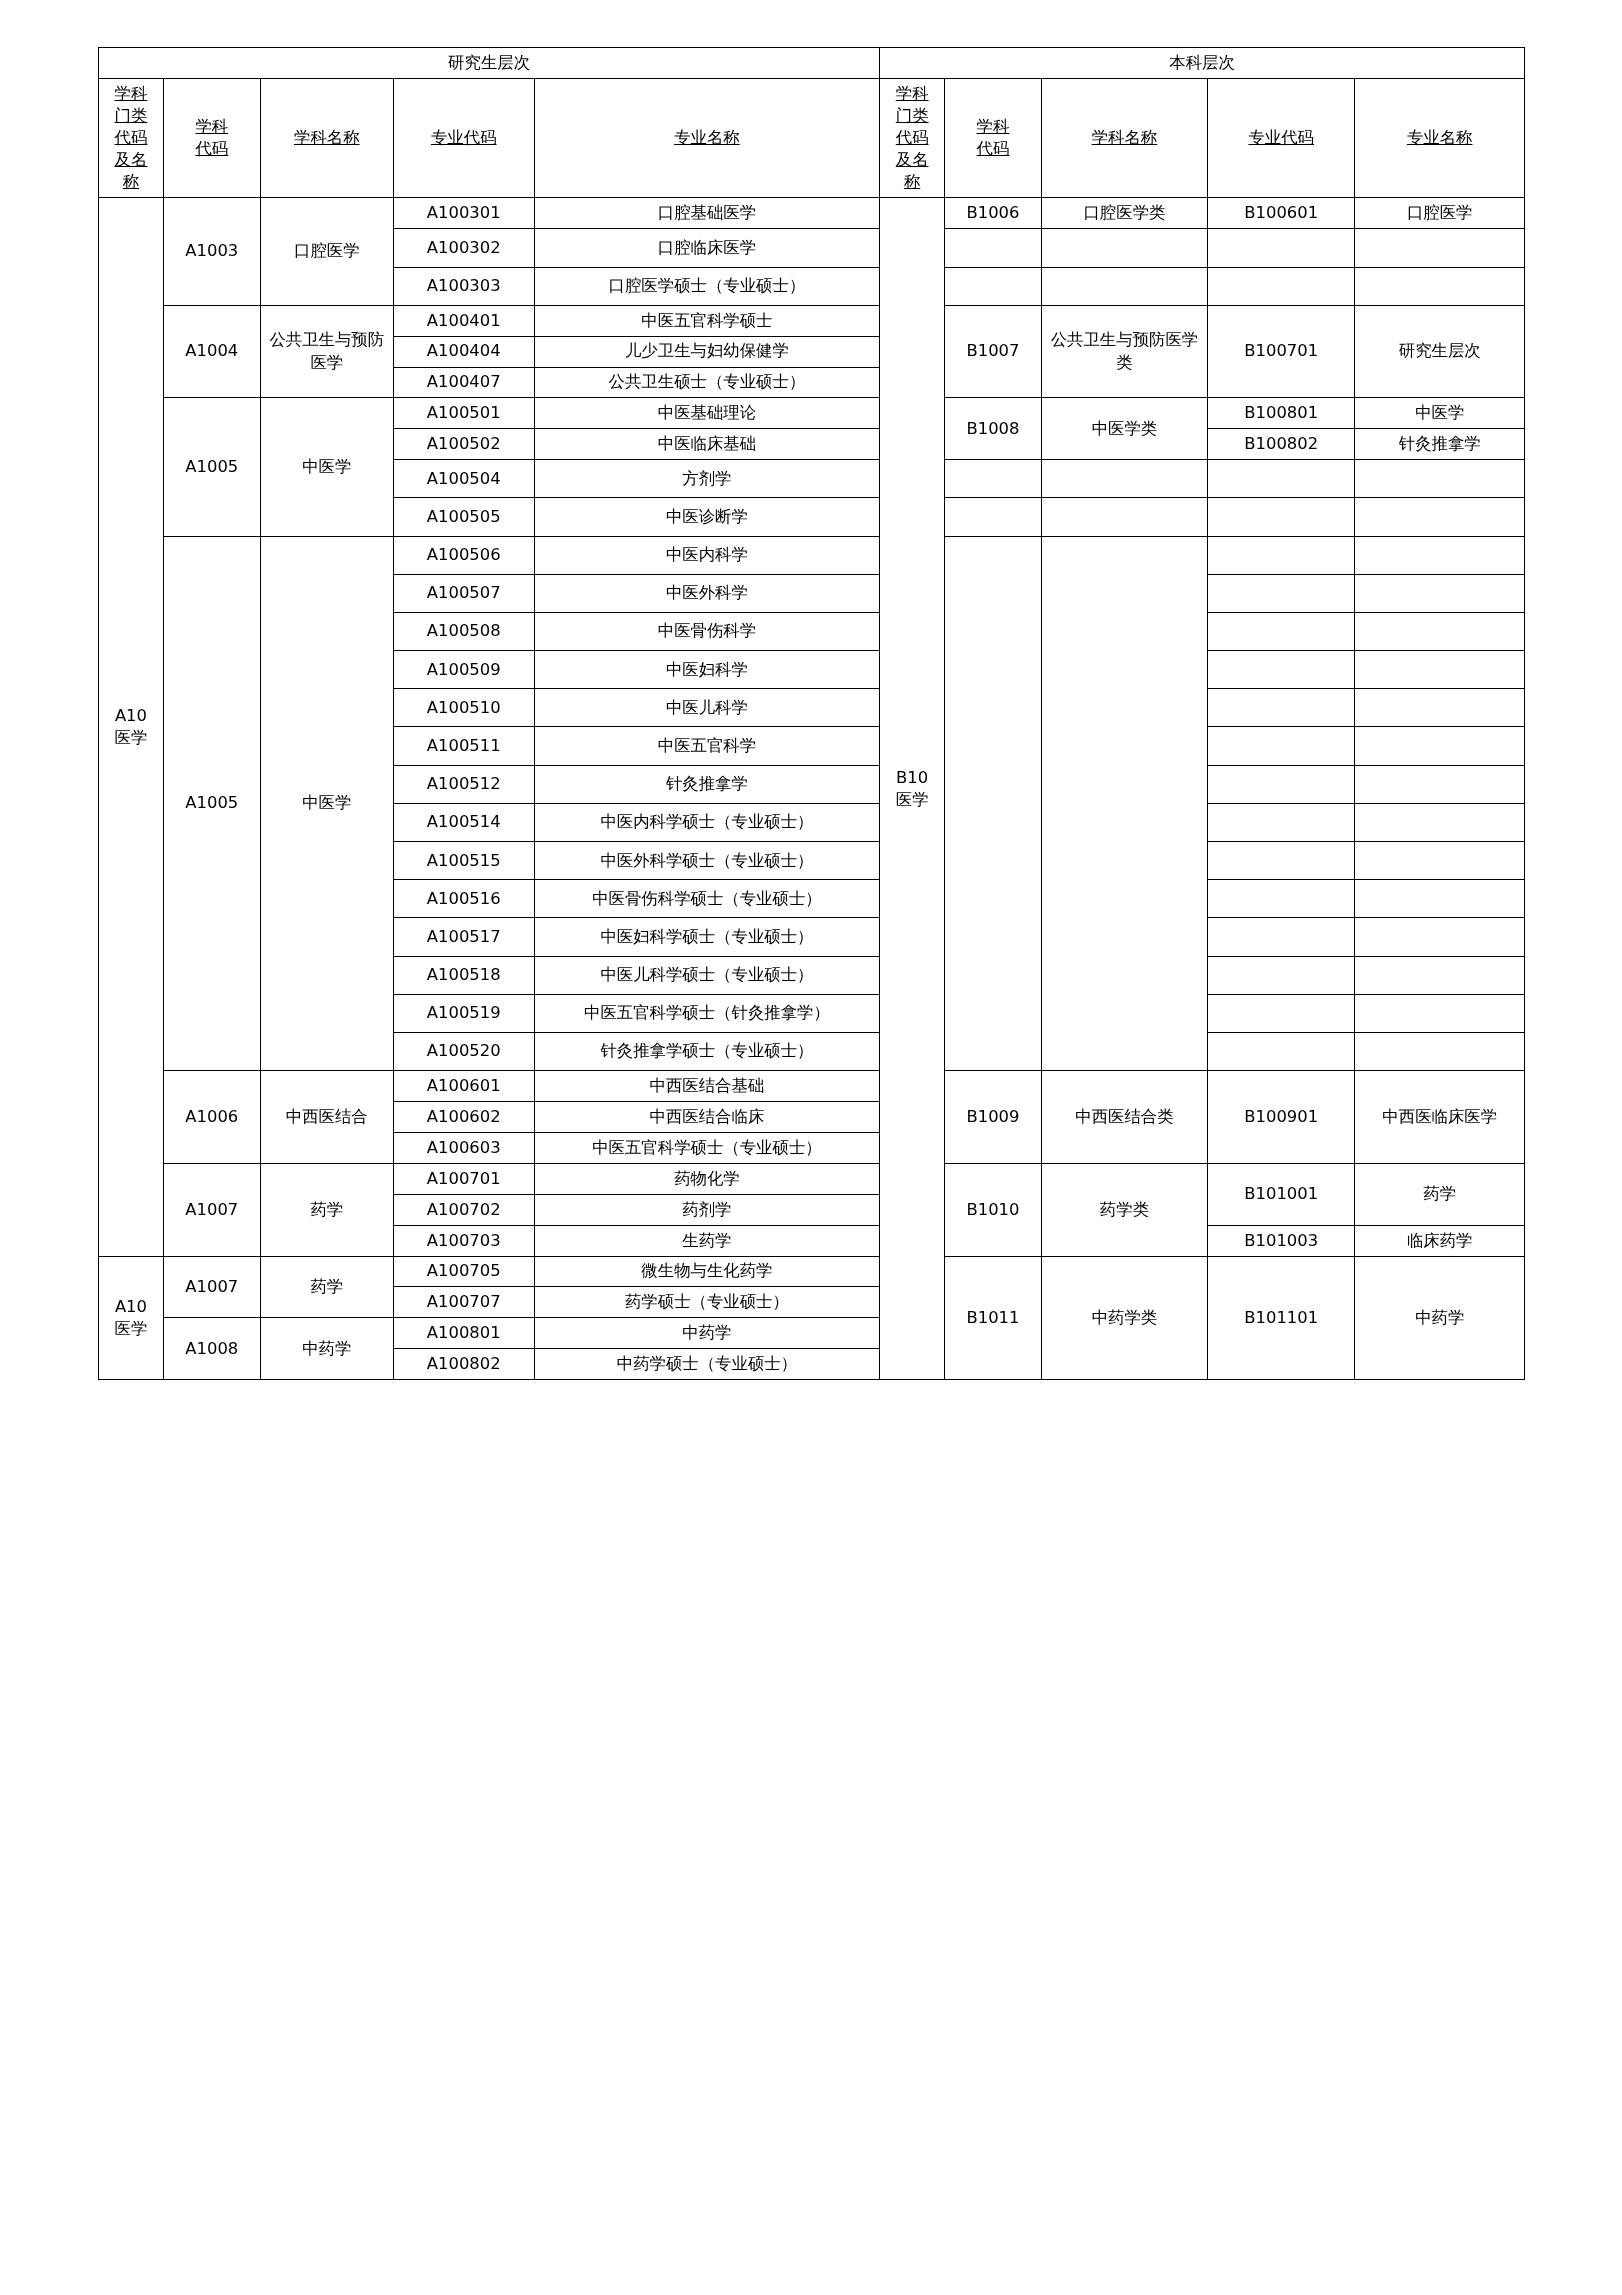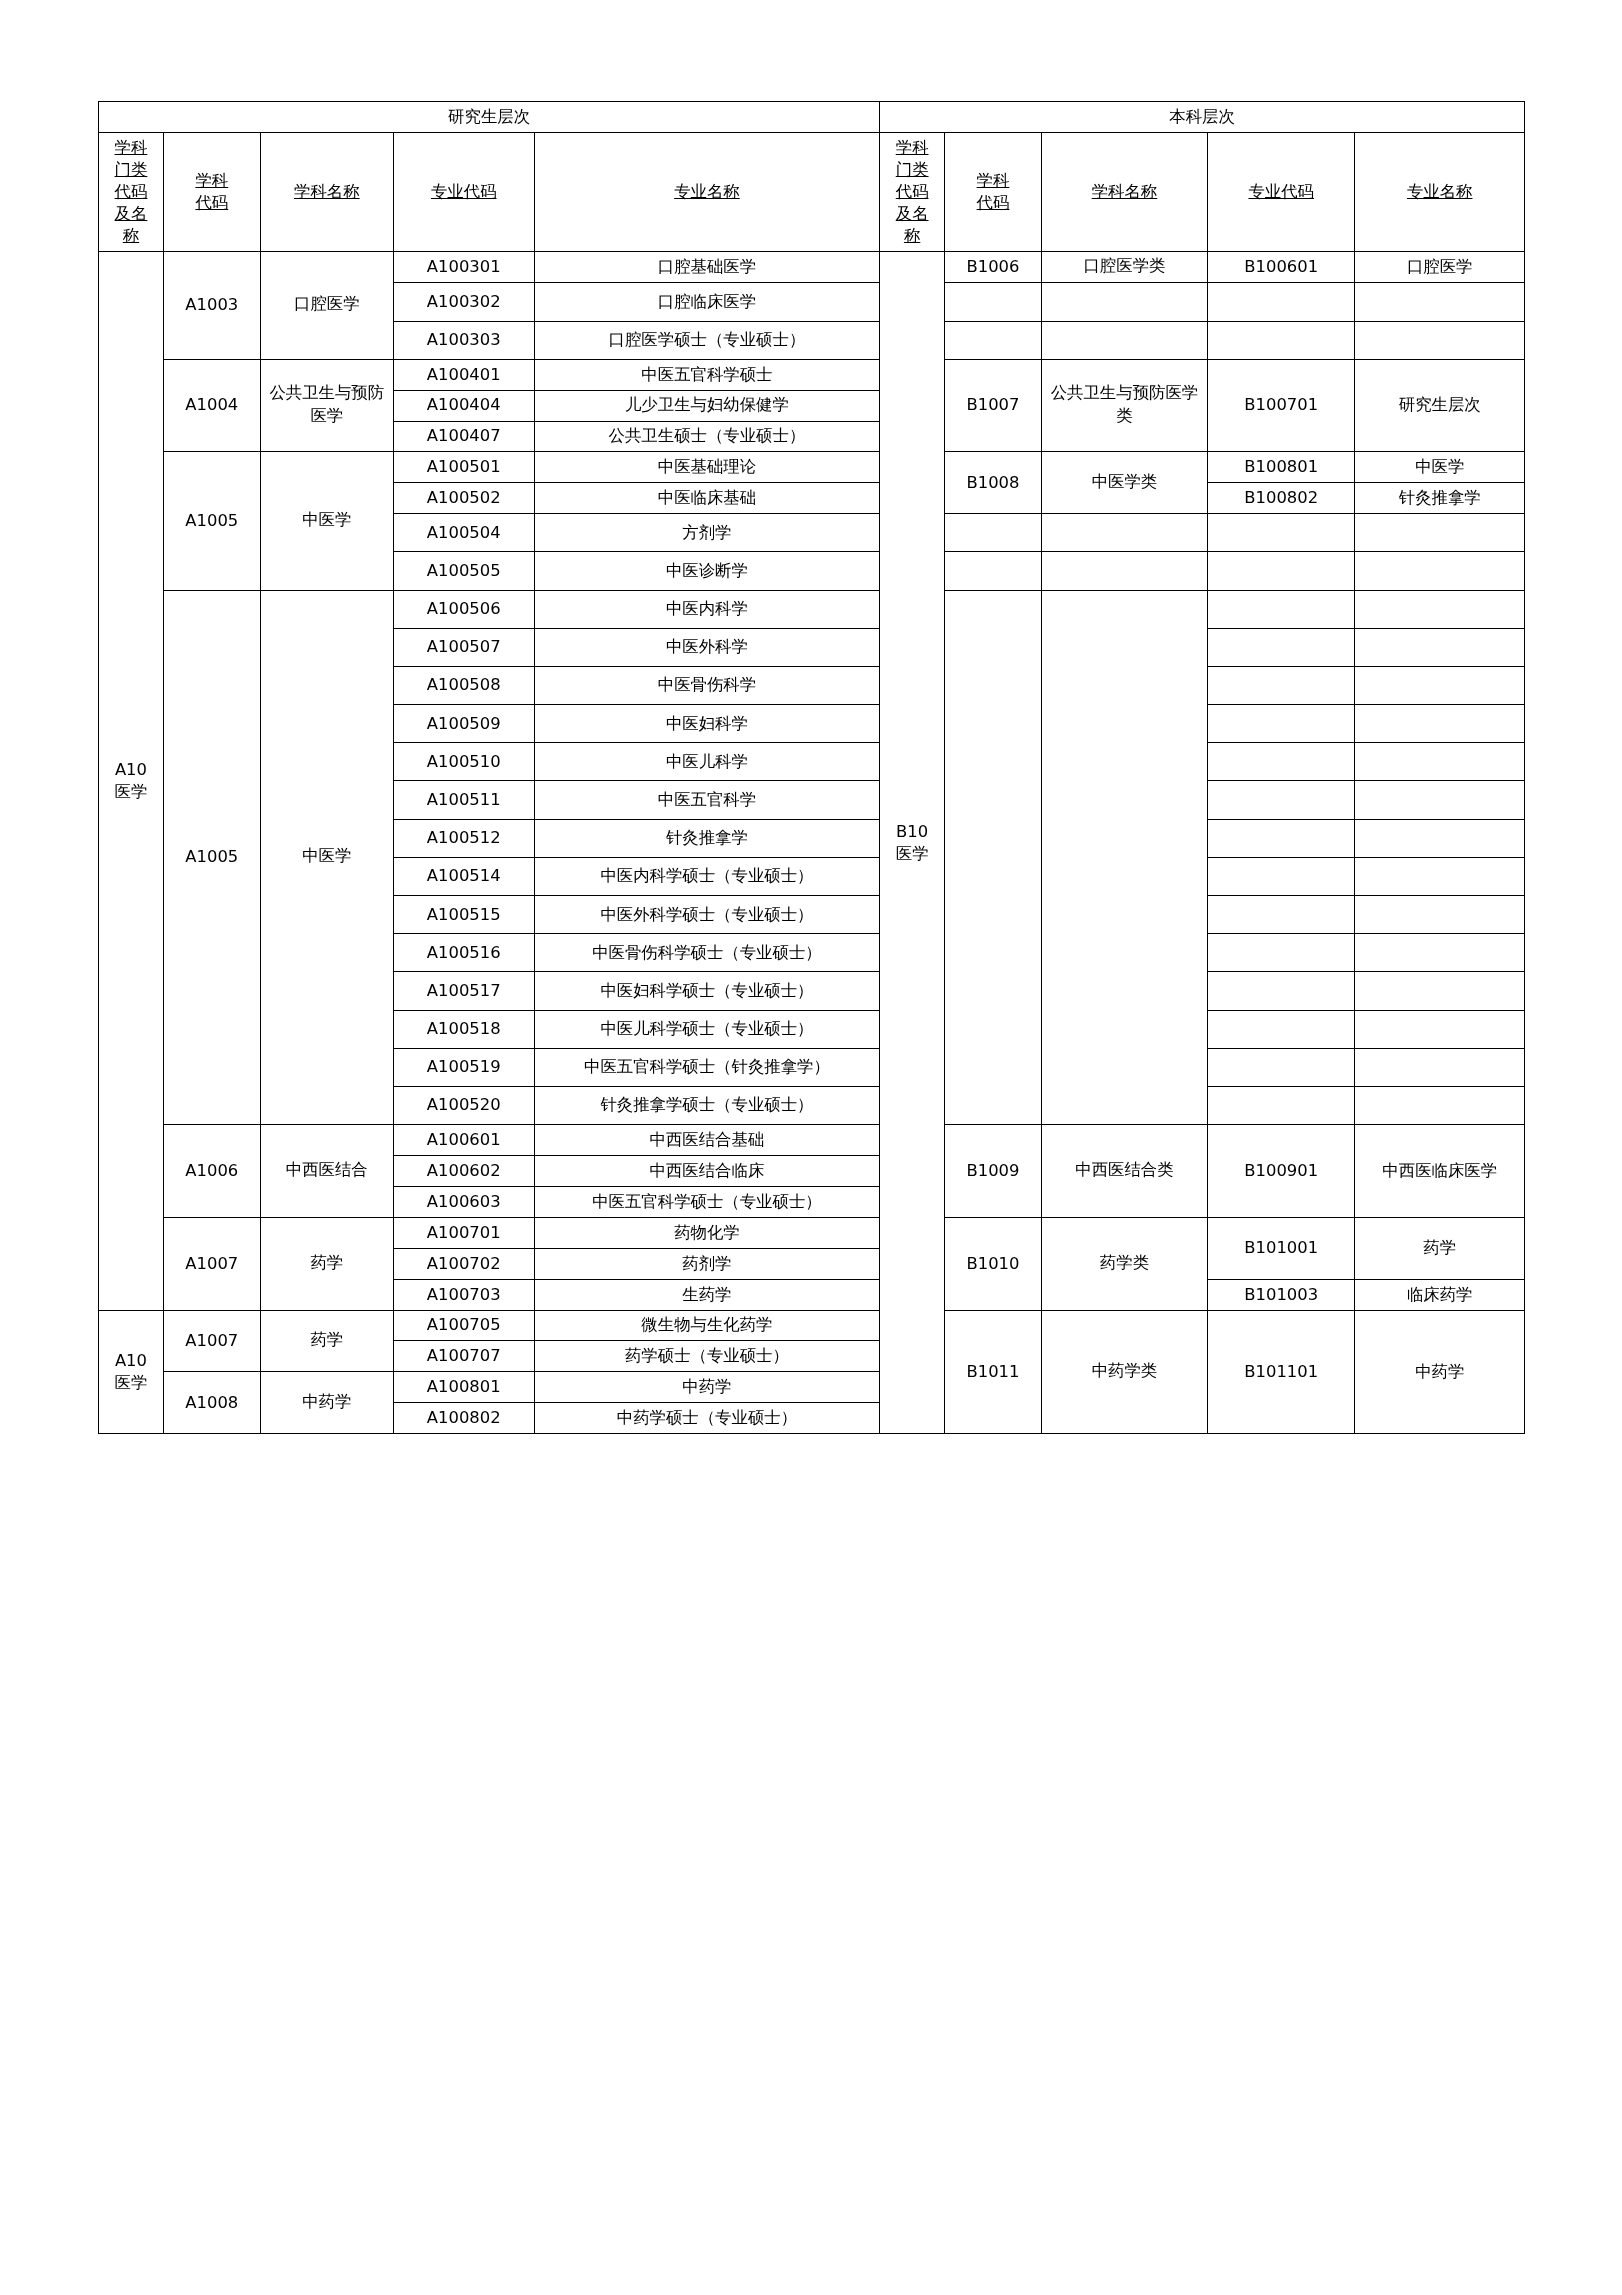--- a/index.html
+++ b/index.html
@@ -12,21 +12,21 @@
     height: 2295px;
     font-family: "DejaVu Sans", "Liberation Sans", sans-serif;
     color: #000000;
     position: relative;
   }
   .page {
     position: relative;
     width: 1623px;
     height: 2295px;
     box-sizing: border-box;
-    padding: 101px 98px 0 98px;
+    padding: 47px 98px 0 98px;
   }
   table.doc-table {
     border-collapse: collapse;
     width: 1427px;
     table-layout: fixed;
   }
   table.doc-table td, table.doc-table th {
     border: 1.3px solid #000000;
     text-align: center;
     vertical-align: middle;
@@ -50,21 +50,20 @@
   }
   .cat-cell {
     font-size: 17.7px;
     line-height: 1.4;
   }
   .code-cell {
     font-size: 17px;
   }
   .name-cell {
     font-size: 17px;
-    font-family: Liberation Mono, monospace;
   }
   .major-code {
     font-size: 16.4px;
   }
   .major-name {
     font-size: 17px;
   }
   .empty-cell {
     height: 29.4px;
   }

